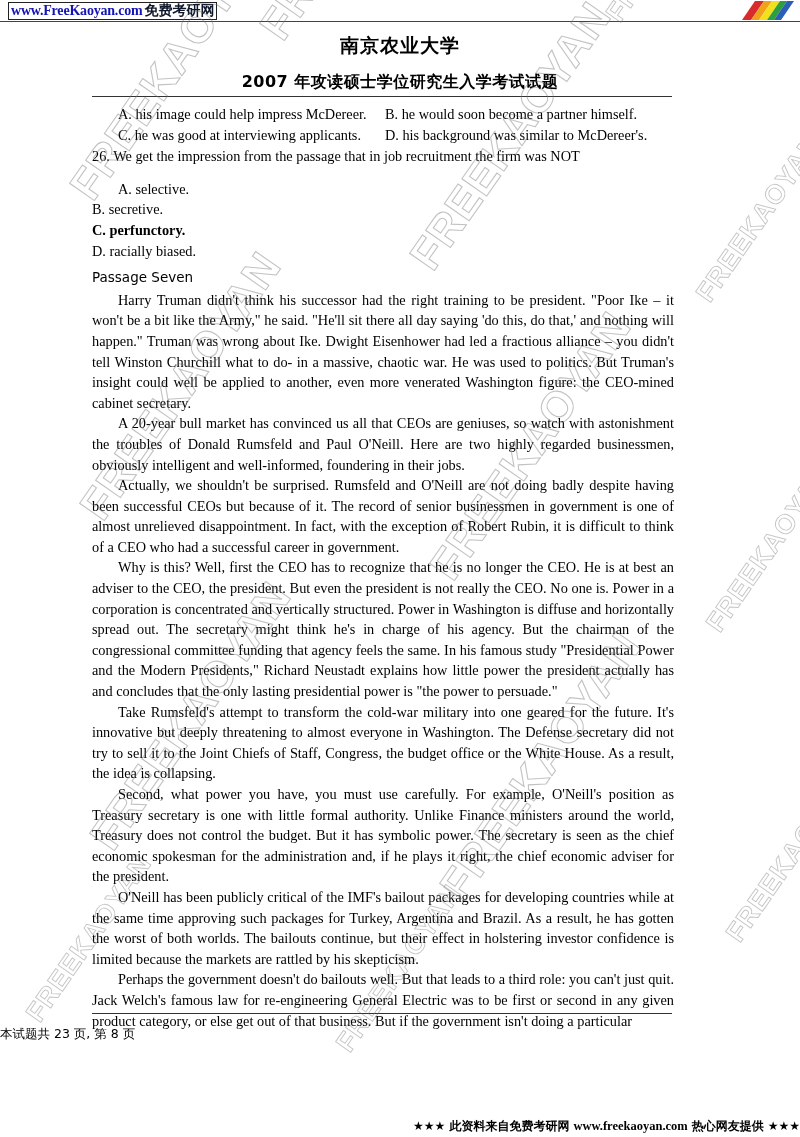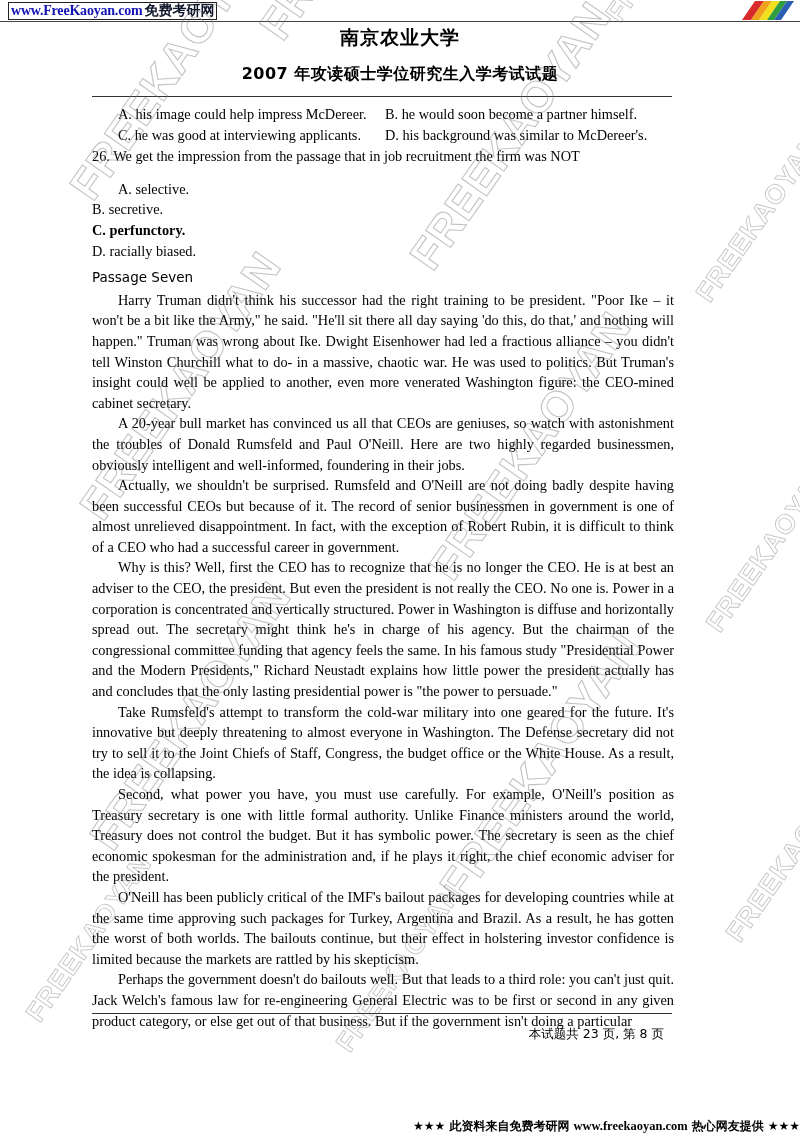--- a/index.html
+++ b/index.html
@@ -39,21 +39,21 @@
     font-weight: bold; font-size: 14px; color: #0f172a;
     margin-left: 2px;
   }
   #logo {
     position: absolute; top: 1px; right: 6px;
     width: 52px; height: 19px;
   }
 
   
   #header {
-    position: absolute; top: 24px; left: 0; width: 800px;
+    position: absolute; top: 32px; left: 0; width: 800px;
     text-align: center;
   }
   #uni-name {
     font-family: "DejaVu Sans", sans-serif;
     font-size: 19px; font-weight: bold; letter-spacing: 1px;
     line-height: 26px;
   }
   #exam-title {
     font-family: "DejaVu Sans", sans-serif;
     font-size: 16px; font-weight: bold; letter-spacing: 0.5px;
@@ -103,21 +103,21 @@
     text-align: justify;
   }
 
   
   #rule-bottom {
     position: absolute; top: 1013px; left: 92px; width: 580px;
     border-top: 1px solid #333;
   }
   #footer {
     position: absolute; top: 1026px; left: 0; width: 664px;
-    text-align: right;
+    text-align: left;
     font-family: "DejaVu Sans", sans-serif;
     font-size: 12.5px;
   }
 
   #bottom-strip {
     position: absolute; bottom: 2px; left: 0; width: 800px;
     text-align: right;
   }
   #bottom-strip .seg1 {
     font-family: "DejaVu Sans", sans-serif;

